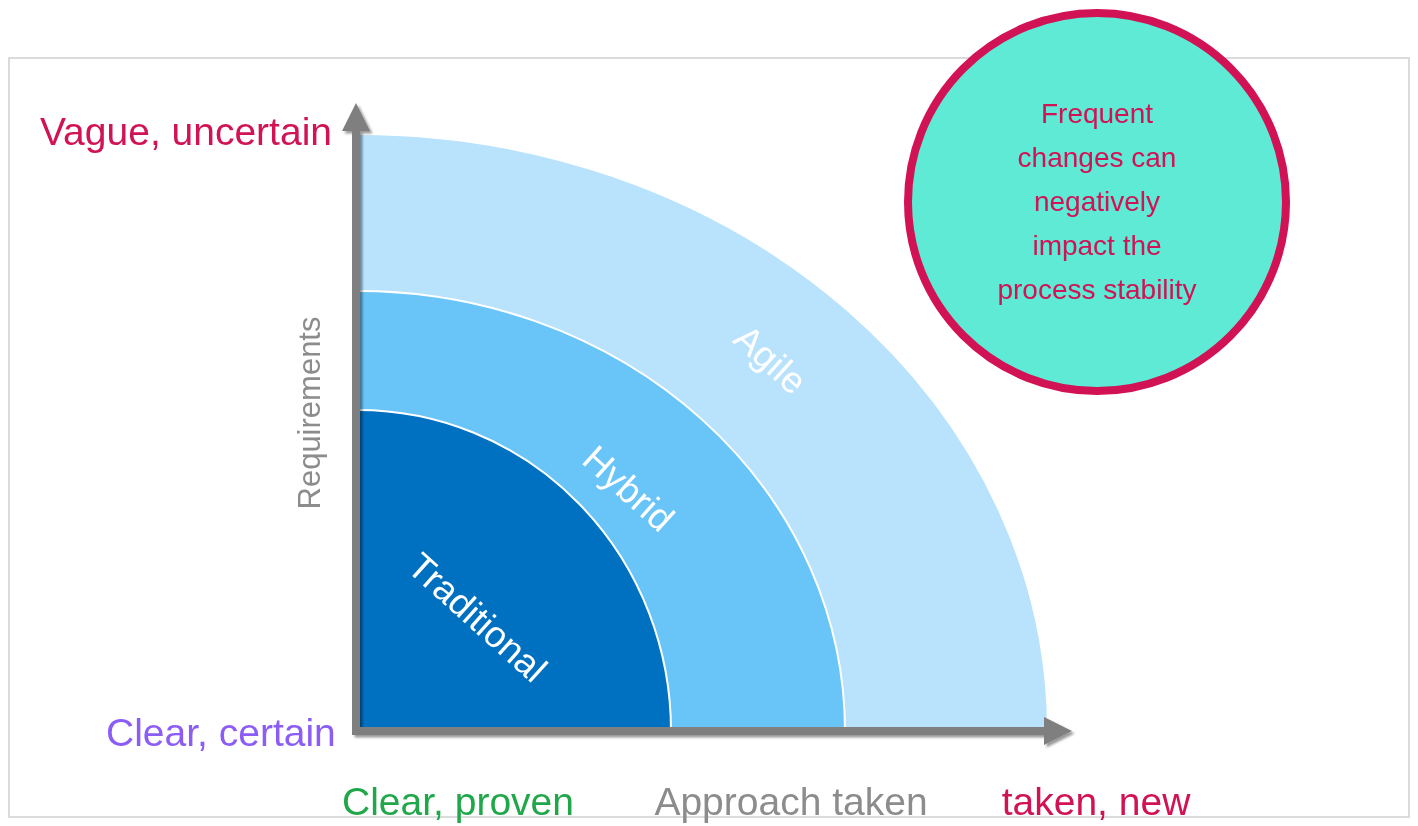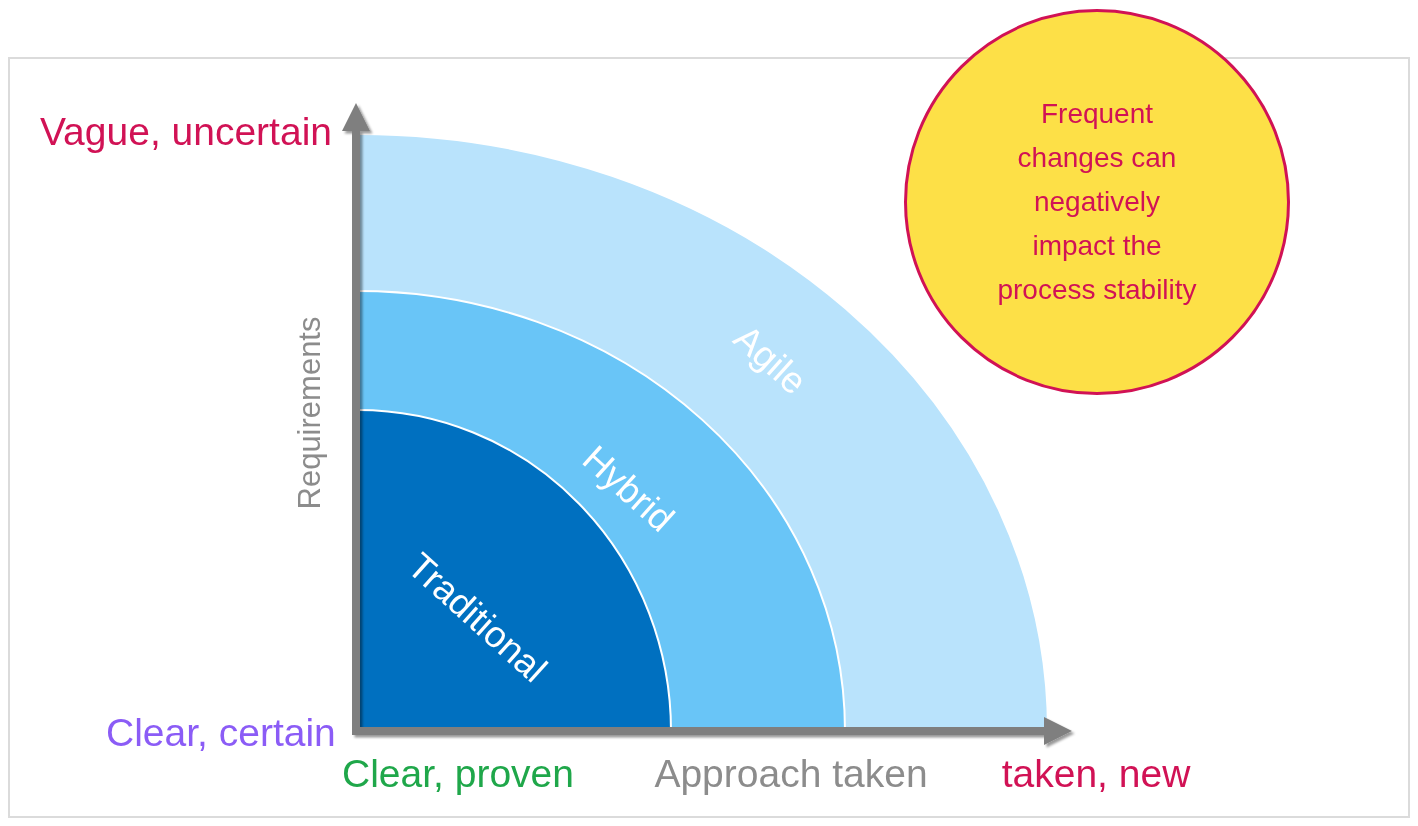--- a/index.html
+++ b/index.html
@@ -22,43 +22,43 @@
     width: 1418px; height: 826px;
     z-index: 1;
   }
   .lbl {
     position: absolute;
     font-size: 39px;
     line-height: 1.1;
     white-space: nowrap;
     z-index: 2;
   }
-  .lbl.centered { transform: translateX(-50%); }
+  .lbl.centered { transform: translateX(-50%); margin-top: 28px; }
   .y-title {
     position: absolute;
     left: 310px; top: 413px;
     transform: translate(-50%, -50%) rotate(-90deg);
     font-size: 31px;
     white-space: nowrap;
     z-index: 2;
   }
   .band-label {
     position: absolute;
     color: #ffffff;
     font-size: 37px;
     white-space: nowrap;
     z-index: 2;
     transform: translate(-50%, -50%) rotate(42deg);
   }
   .note-circle {
     position: absolute;
     left: 904px; top: 9px;
     width: 386px; height: 386px;
-    background: #fde047;
-    border: 3px solid #eab308;
+    background: #5eead4;
+    border: 8px solid #eab308;
     border-radius: 50%;
     box-sizing: border-box;
     display: flex;
     align-items: center;
     justify-content: center;
     text-align: center;
     z-index: 3;
   }
   .note-text {
     font-size: 28px;

